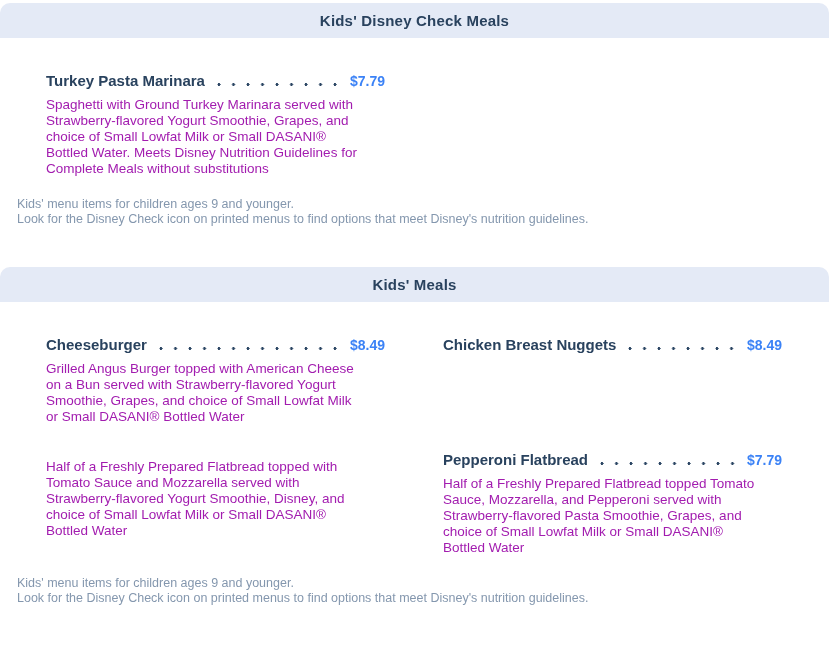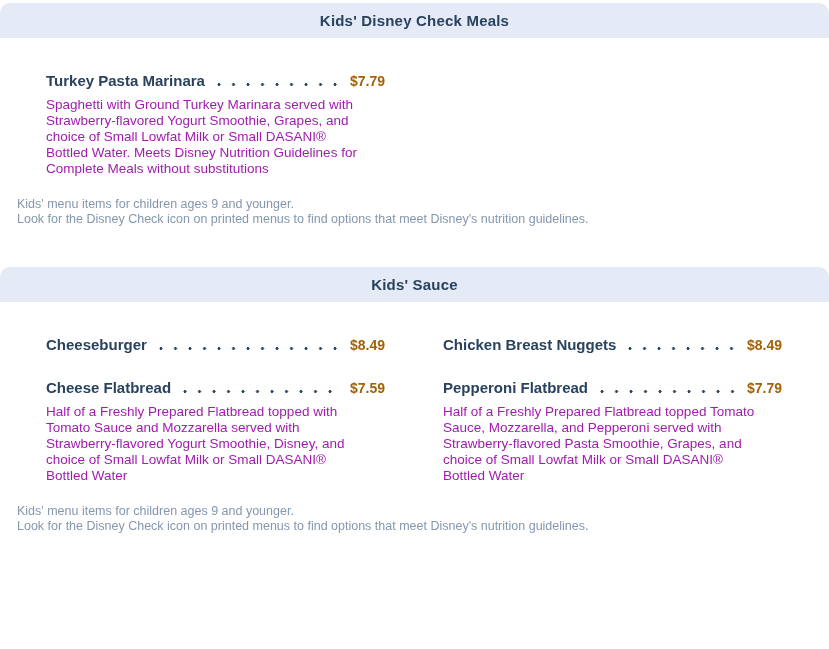--- a/index.html
+++ b/index.html
@@ -54,21 +54,21 @@
     height: 3px;
     margin: 0 10px 0 12px;
     background-image: radial-gradient(circle at 2px 1.5px, #2b4563 1.3px, rgba(43,69,99,0) 1.7px);
     background-size: 14.5px 3px;
     background-repeat: repeat-x;
     background-position: left bottom;
   }
   .menu-item-price {
     font-size: 14px;
     font-weight: 700;
-    color: #a16207;
+    color: #3b82f6;
     white-space: nowrap;
   }
   .menu-item-desc {
     margin-top: 8px;
     font-size: 13.5px;
     line-height: 16px;
     color: #a21caf;
     max-width: 312px;
   }
   .footnotes {
@@ -99,43 +99,39 @@
       <div class="menu-item"></div>
     </div>
     <div class="footnotes">
       <div>Kids' menu items for children ages 9 and younger.</div>
       <div>Look for the Disney Check icon on printed menus to find options that meet Disney's nutrition guidelines.</div>
     </div>
   </section>
 
   <section class="menu-section second">
     <div class="section-header">
-      <span class="section-title">Kids' Sauce</span>
+      <span class="section-title">Kids' Meals</span>
     </div>
     <div class="menu-grid">
       <div class="menu-item">
         <div class="menu-item-row">
           <span class="menu-item-name">Cheeseburger</span>
           <span class="dot-leader"></span>
           <span class="menu-item-price">$8.49</span>
         </div>
+        <p class="menu-item-desc">Grilled Angus Burger topped with American Cheese on a Bun served with Strawberry-flavored Yogurt Smoothie, Grapes, and choice of Small Lowfat Milk or Small DASANI® Bottled Water</p>
       </div>
       <div class="menu-item">
         <div class="menu-item-row">
           <span class="menu-item-name">Chicken Breast Nuggets</span>
           <span class="dot-leader"></span>
           <span class="menu-item-price">$8.49</span>
         </div>
       </div>
       <div class="menu-item">
-        <div class="menu-item-row">
-          <span class="menu-item-name">Cheese Flatbread</span>
-          <span class="dot-leader"></span>
-          <span class="menu-item-price">$7.59</span>
-        </div>
         <p class="menu-item-desc">Half of a Freshly Prepared Flatbread topped with Tomato Sauce and Mozzarella served with Strawberry-flavored Yogurt Smoothie, Disney, and choice of Small Lowfat Milk or Small DASANI® Bottled Water</p>
       </div>
       <div class="menu-item">
         <div class="menu-item-row">
           <span class="menu-item-name">Pepperoni Flatbread</span>
           <span class="dot-leader"></span>
           <span class="menu-item-price">$7.79</span>
         </div>
         <p class="menu-item-desc">Half of a Freshly Prepared Flatbread topped Tomato Sauce, Mozzarella, and Pepperoni served with Strawberry-flavored Pasta Smoothie, Grapes, and choice of Small Lowfat Milk or Small DASANI® Bottled Water</p>
       </div>

